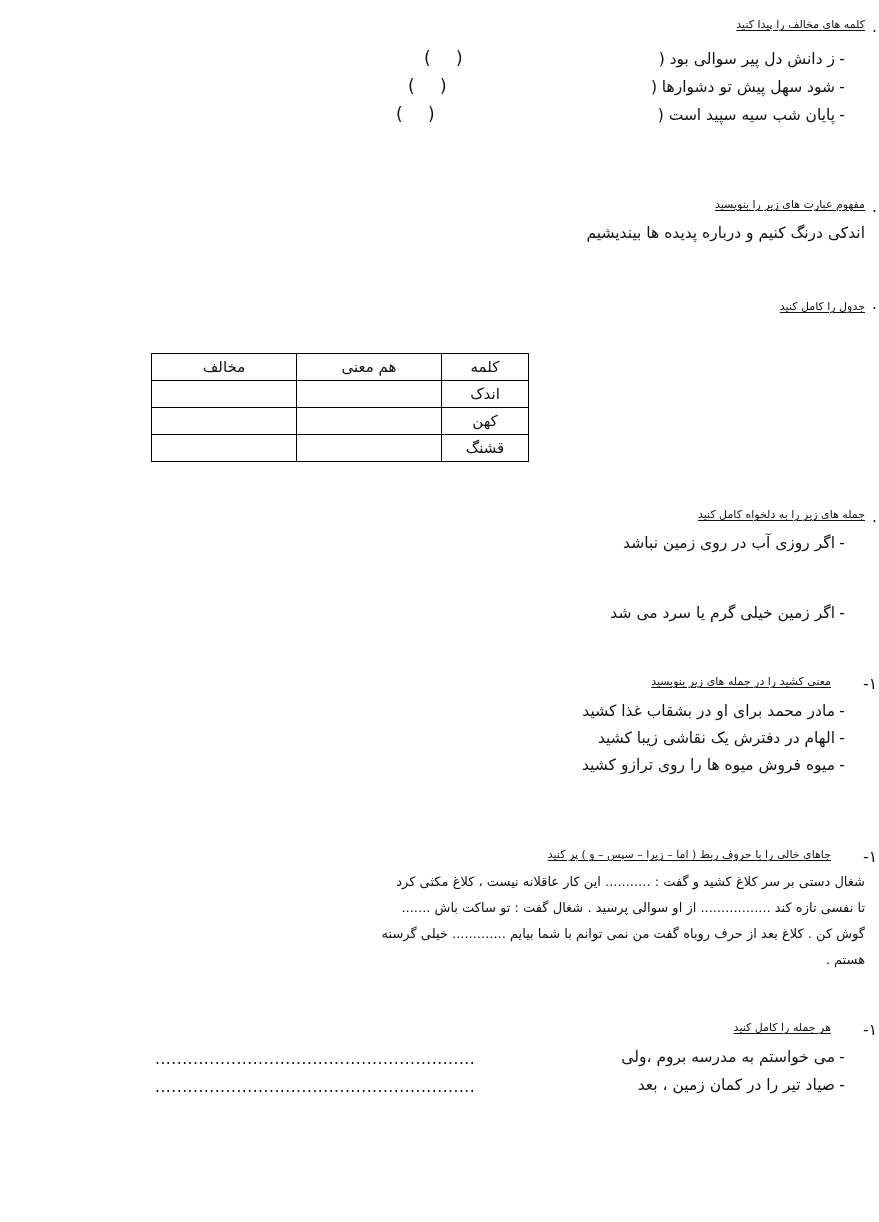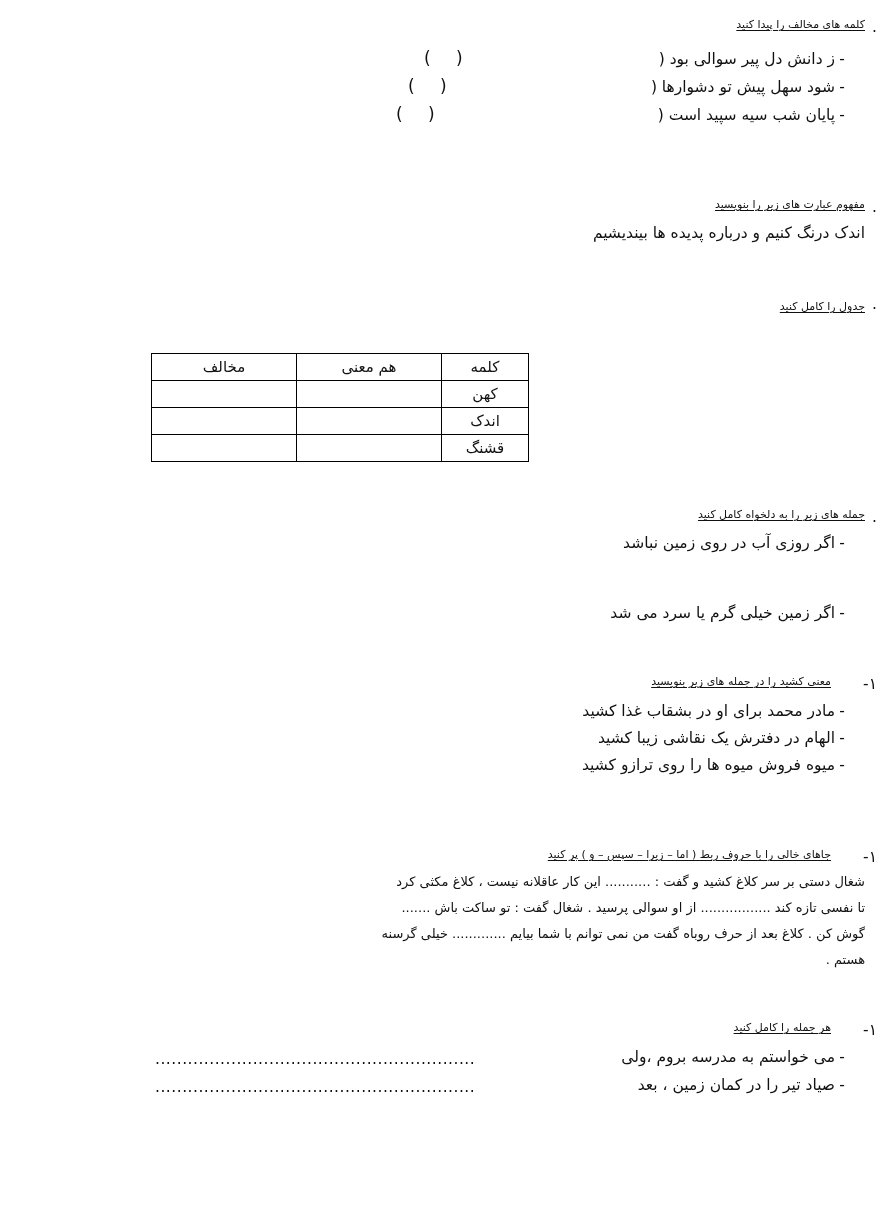--- a/index.html
+++ b/index.html
@@ -146,40 +146,40 @@
     <span class="dash">-</span>
     <span class="btext">پایان شب سیه سپید است   (</span>
   </div>
   <div class="paren" style="top:104px; left:428px;">)</div>
   <div class="paren" style="top:104px; left:396px;">(</div>
 
   <div class="num" style="top:198px; right:2px;">.</div>
 
   <div class="ln u prompt" style="top:198px; right:14px;">مفهوم عبارت های زیر را بنویسید</div>
 
-  <div class="ln" style="top:224px; right:14px;">اندک درنگ کنیم و درباره پدیده ها بیندیشیم</div>
+  <div class="ln" style="top:224px; right:14px;">اندکی درنگ کنیم و درباره پدیده ها بیندیشیم</div>
 
   <div class="num" style="top:295px; right:2px;">.</div>
 
   <div class="ln u prompt" style="top:300px; right:14px;">جدول را کامل کنید</div>
 
   <table class="tbl" style="top:353px; right:350px;">
     <tbody>
         <tr>
       <th class="c-word">کلمه</th>
       <th class="c-syn">هم معنی</th>
       <th class="c-ant">مخالف</th>
     </tr>
     <tr>
-      <td class="c-word">کهن</td>
+      <td class="c-word">اندک</td>
       <td class="c-syn empty"></td>
       <td class="c-ant empty"></td>
     </tr>
     <tr>
-      <td class="c-word">اندک</td>
+      <td class="c-word">کهن</td>
       <td class="c-syn empty"></td>
       <td class="c-ant empty"></td>
     </tr>
     <tr>
       <td class="c-word">قشنگ</td>
       <td class="c-syn empty"></td>
       <td class="c-ant empty"></td>
     </tr>
   </tbody>
     </table>

